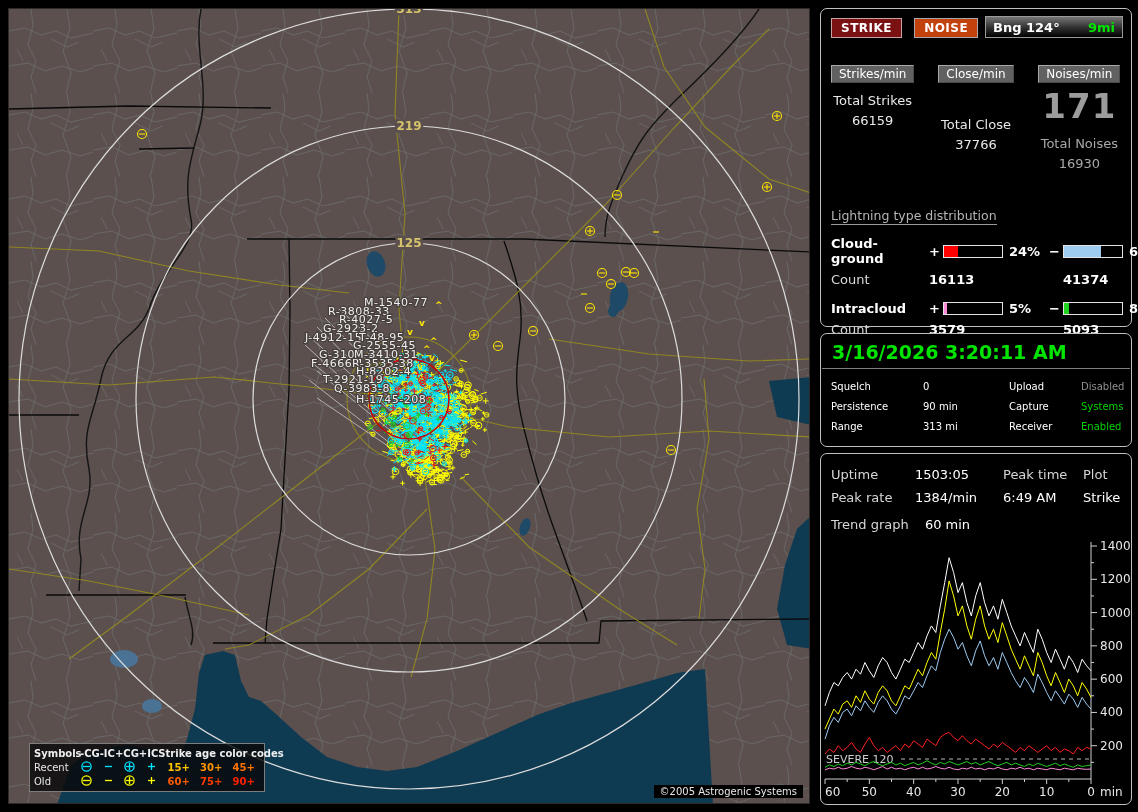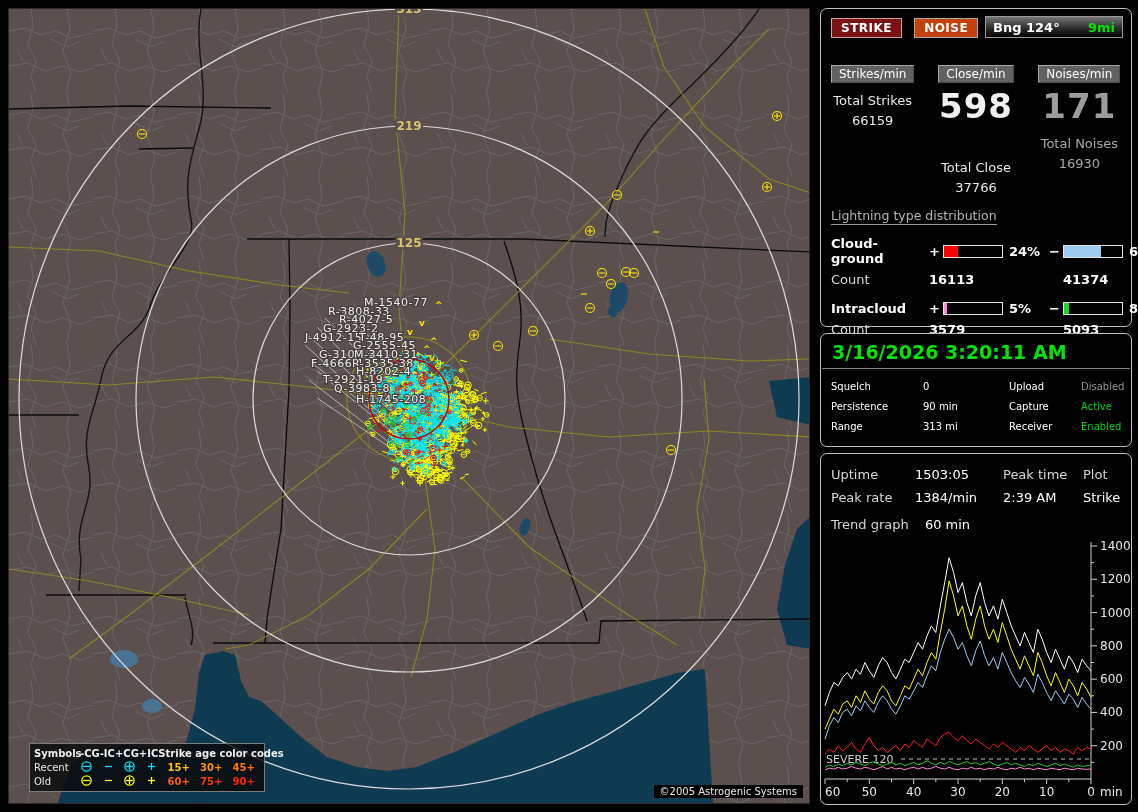--- a/index.html
+++ b/index.html
@@ -784,21 +784,20 @@
     </div>
 
     <div id="stats-row">
       <div class="stat-col">
         <span class="badge">Strikes/min</span>
         <div class="total-label" style="color: rgb(232, 232, 232);">Total Strikes</div>
         <div class="total-value" style="color: rgb(232, 232, 232);">66159</div>
       </div>
       <div class="stat-col">
         <span class="badge">Close/min</span>
-        <div class="rate" style="color: rgb(240, 240, 240);">598</div>
         <div class="total-label" style="color: rgb(232, 232, 232); margin-top: 34px;">Total Close</div>
         <div class="total-value" style="color: rgb(232, 232, 232);">37766</div>
       </div>
       <div class="stat-col">
         <span class="badge">Noises/min</span>
         <div class="rate" style="color: rgb(156, 156, 156);">171</div>
         <div class="total-label" style="color: rgb(168, 168, 168);">Total Noises</div>
         <div class="total-value" style="color: rgb(168, 168, 168);">16930</div>
       </div>
     </div>
@@ -850,39 +849,39 @@
     <div id="clock">3/16/2026 3:20:11 AM</div>
     <div id="status-grid">
       <span>Squelch</span>
       <span>0</span>
       <span>Upload</span>
       <span class="st-disabled">Disabled</span>
 
       <span>Persistence</span>
       <span>90 min</span>
       <span>Capture</span>
-      <span class="st-active">Active</span>
+      <span class="st-active">Systems</span>
 
       <span>Range</span>
       <span>313 mi</span>
       <span>Receiver</span>
       <span class="st-active">Enabled</span>
     </div>
   </div>
 
   <div class="panel" id="panel-session">
     <div id="session-grid">
       <span class="sess-l">Uptime</span>
       <span class="sess-v">1503:05</span>
       <span class="sess-l">Peak time</span>
       <span class="sess-l">Plot</span>
 
       <span class="sess-l">Peak rate</span>
       <span class="sess-v">1384/min</span>
-      <span class="sess-v">2:39 AM</span>
+      <span class="sess-v">6:49 AM</span>
       <span class="sess-v">Strike</span>
     </div>
     <div id="trend-row">
       <span>Trend graph</span>
       <b>60 min</b>
     </div>
     <svg id="trend-svg" width="308" height="266" viewBox="0 0 308 266">
         <g stroke="#cfcfcf" stroke-width="1" fill="none">
           <line x1="268" y1="4" x2="268" y2="241"></line>
           <line x1="2" y1="241" x2="268" y2="241"></line>

